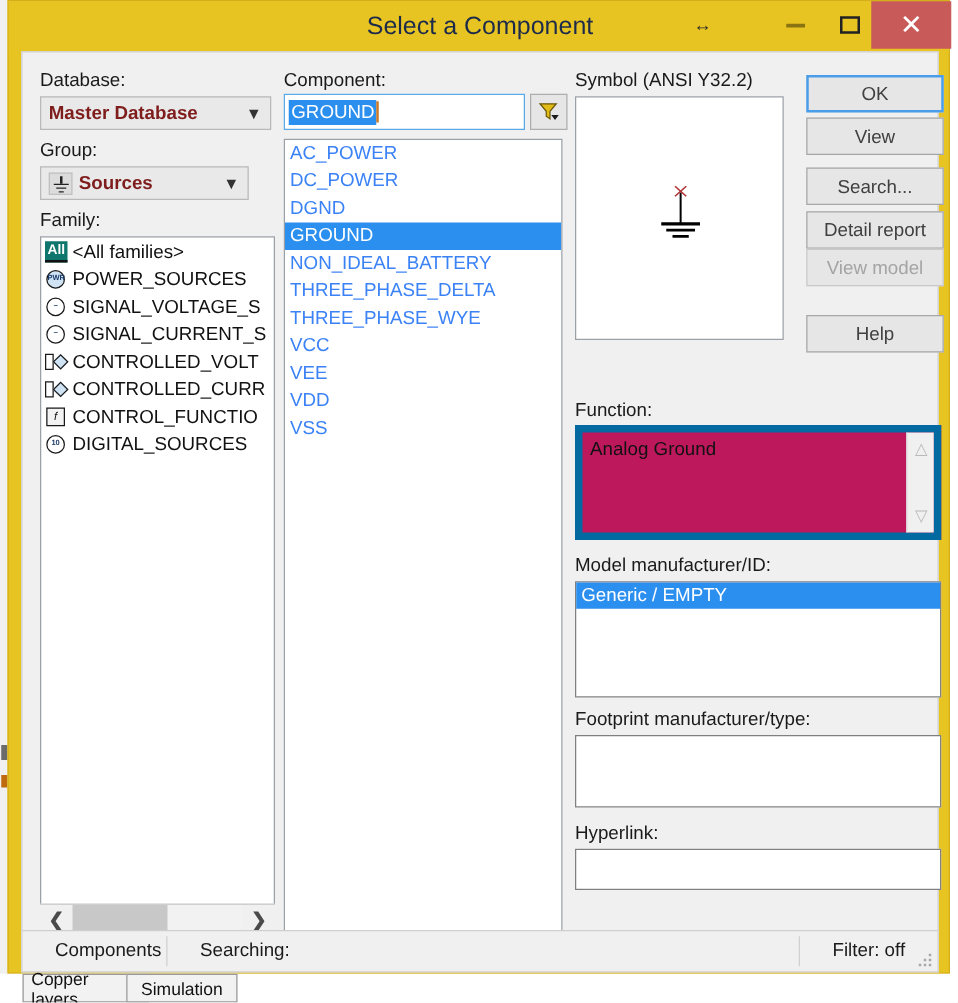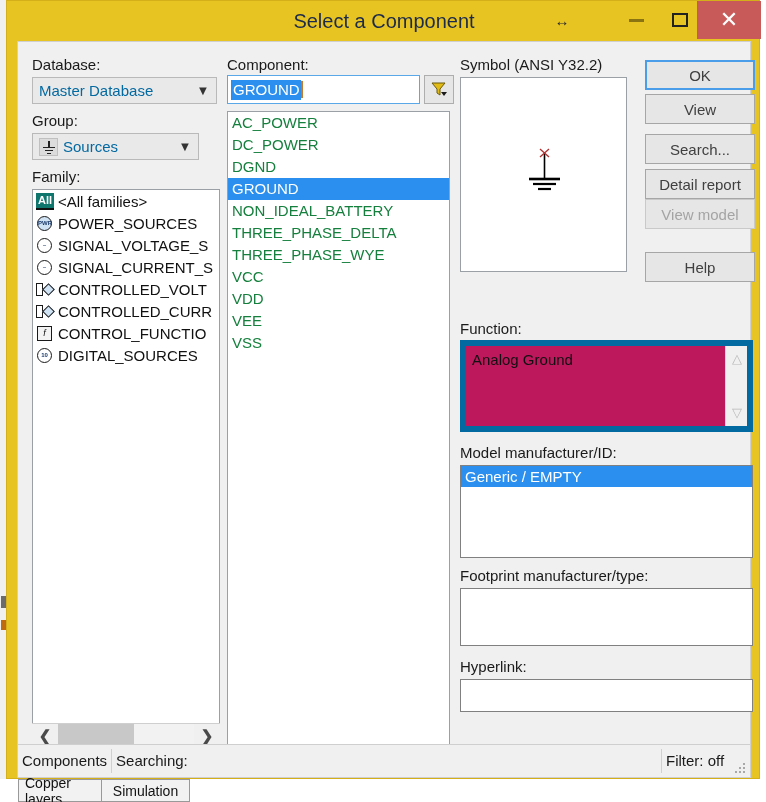--- a/index.html
+++ b/index.html
@@ -57,39 +57,39 @@
   .lbl {
     position:absolute; font-size:15px; color:#1a1a1a; white-space:nowrap;
   }
 
   
   .combo {
     position:absolute; background:#e9e9e9; border:1px solid #b9b9b9;
     height:27px; font-size:15px; color:#1a2c4e;
     display:flex; align-items:center; padding-left:6px;
   }
-  .combo .cv { flex:1; color:#0369a1; }
+  .combo .cv { flex:1; color:#7f1d1d;font-weight:bold; }
   .combo .chev {
     width:26px; text-align:center; color:#333; font-size:13px;
   }
   .combo-icon {
     width:19px; height:18px; margin-right:5px; background:#dcdcdc;
     border:1px solid #c0c0c0; position:relative; flex:0 0 auto;
   }
   .gicon-v { position:absolute; left:8px; top:2px; width:1.5px; height:6px; background:#222; }
   .gicon-b1 { position:absolute; left:3px; top:8px; width:12px; height:1.5px; background:#222; }
   .gicon-b2 { position:absolute; left:5px; top:11px; width:8px; height:1.5px; background:#222; }
   .gicon-b3 { position:absolute; left:7px; top:14px; width:4px; height:1.5px; background:#222; }
 
   
   .listbox {
     position:absolute; background:#ffffff; border:1px solid #9aa0a6; overflow:hidden;
   }
   .li {
-    height:22px; line-height:22px; font-size:15px; color:#15803d;
+    height:22px; line-height:22px; font-size:15px; color:#3b82f6;
     padding-left:4px; white-space:nowrap; overflow:hidden;
   }
   .li.sel { background:#2a8fef; color:#fff; }
 
   
   .fli { display:flex; align-items:center; height:22px; padding-left:3px; overflow:hidden; white-space:nowrap; }
   .fli span.t { font-size:15px; color:#111; margin-left:4px; }
   .ficon { width:18px; height:17px; flex:0 0 auto; position:relative; }
 
   .ic-all { background:#0f766e; color:#fff; font-size:11px; font-weight:bold;
@@ -143,21 +143,21 @@
              background:#f0f0f0; border-left:1px solid #d8d8d8; }
   .vscroll .a { position:absolute; left:0; width:22px; height:22px; text-align:center;
                 line-height:22px; color:#b9b9b9; font-size:13px; }
   .white { position:absolute; background:#ffffff; border:1px solid #808080; }
 
   
   .statusbar {
     position:absolute; left:10px; bottom:0px; width:734px; height:34px;
     background:#f0f0f0; border:1px solid #cfcfcf; display:flex; align-items:center;
   }
-  .sb-cell { font-size:15px; color:#1a1a1a; height:34px; line-height:34px; padding:0 4px; }
+  .sb-cell { font-size:15px; color:#1a1a1a; height:34px; line-height:34px; padding:0 4px;margin-left:22px; }
   .sb-sep { width:1px; height:24px; background:#d0d0d0; }
   .grip { position:absolute; right:3px; bottom:2px; width:12px; height:12px; }
   .grip i { position:absolute; width:2px; height:2px; background:#a8a8a8; }
 
   
   .tabbar { position:absolute; left:0; top:779px; width:766px; height:23px; background:#ffffff; }
   .tab {
     position:absolute; top:0; height:23px; background:#f2f2f2; border:1px solid #999;
     font-size:14px; color:#111; display:flex; align-items:center; justify-content:center;
     padding:0 6px;
@@ -284,22 +284,22 @@
       <div class="listbox" style="left:209px; top:69px; width:223px; height:645px;">
         <div id="component-rows">
             <div class="li">AC_POWER</div>
             <div class="li">DC_POWER</div>
             <div class="li">DGND</div>
             <div class="li sel">GROUND</div>
             <div class="li">NON_IDEAL_BATTERY</div>
             <div class="li">THREE_PHASE_DELTA</div>
             <div class="li">THREE_PHASE_WYE</div>
             <div class="li">VCC</div>
+            <div class="li">VEE</div>
             <div class="li">VDD</div>
-            <div class="li">VEE</div>
             <div class="li">VSS</div>
           </div>
       </div>
 
       <div class="lbl" style="left:442px; top:14px;">Symbol (ANSI Y32.2)</div>
       <div class="symbox" style="left:442px; top:35px; width:167px; height:195px;">
         <svg width="167" height="195" viewBox="0 0 167 195">
           <line x1="83.5" y1="76" x2="83.5" y2="101" stroke="#000" stroke-width="1.6"></line>
           <line x1="68" y1="101" x2="99" y2="101" stroke="#000" stroke-width="2.6"></line>
           <line x1="72" y1="106" x2="95" y2="106" stroke="#000" stroke-width="2.2"></line>

